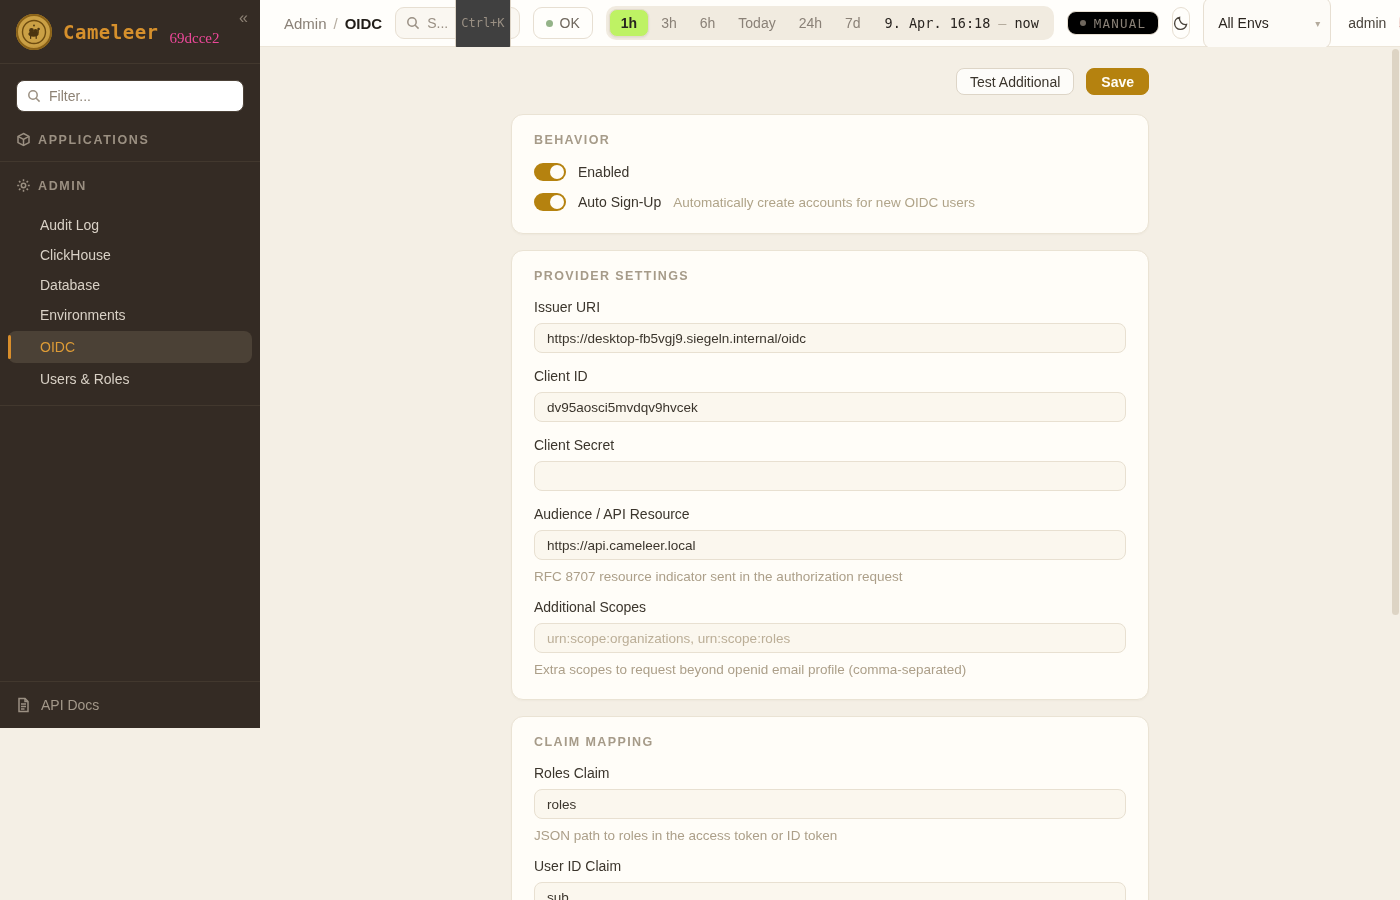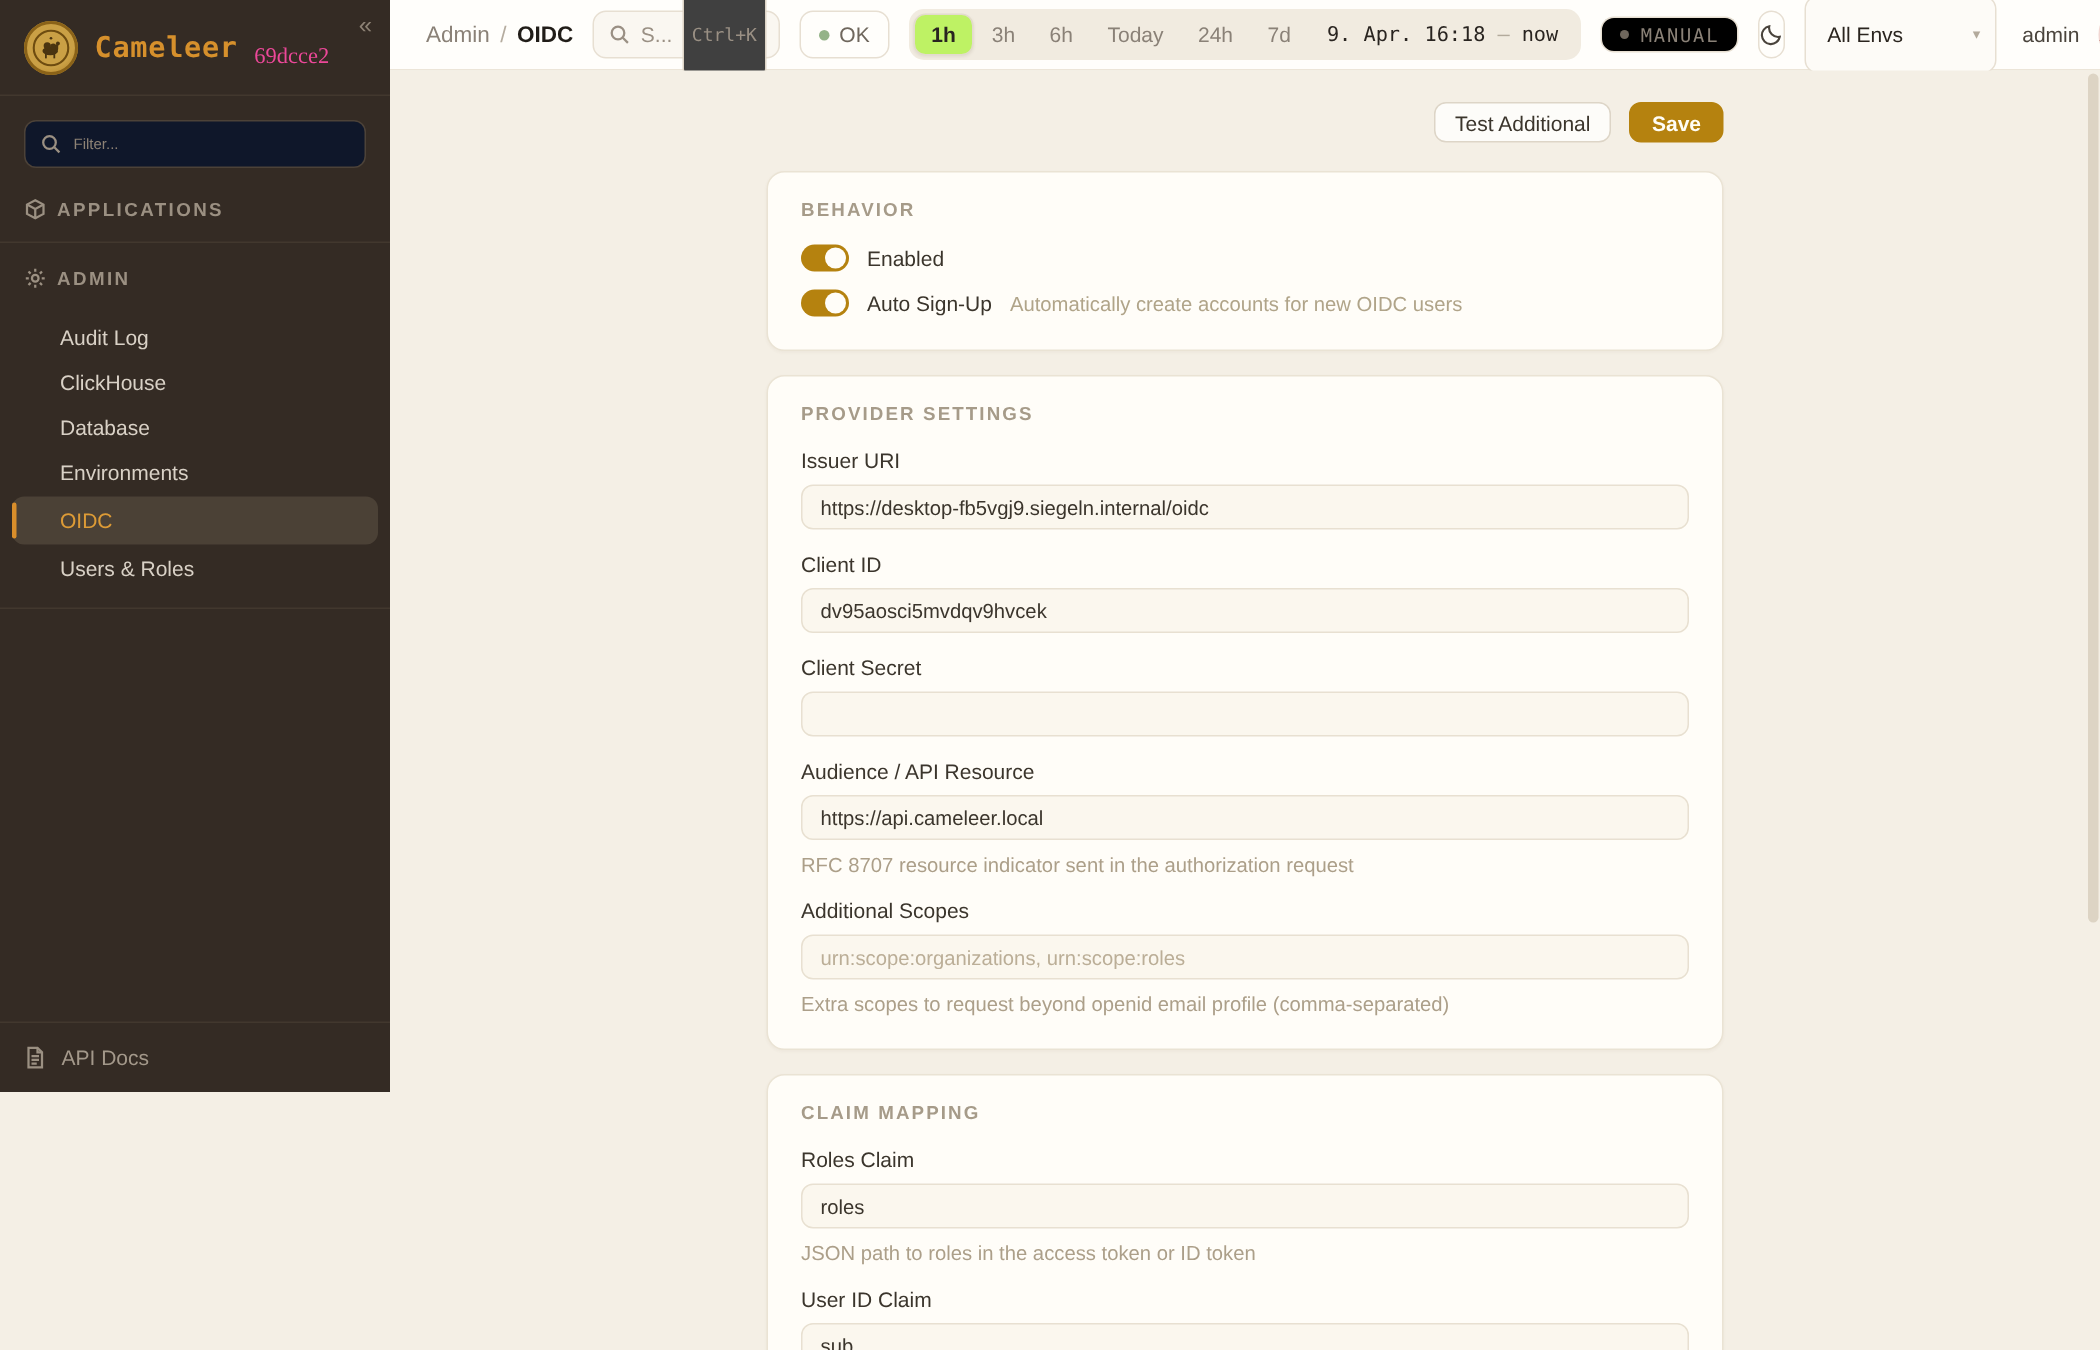--- a/index.html
+++ b/index.html
@@ -5,21 +5,21 @@
   * { margin:0; padding:0; box-sizing:border-box; }
   html,body { width:1400px; height:900px; overflow:hidden; font-family:"Liberation Sans", sans-serif; background:#f4efe5; }
 
   
   .sidebar { position:absolute; left:0; top:0; width:260px; height:728px; background:#342b24; display:flex; flex-direction:column; }
   .sb-header { position:relative; height:64px; padding:14px 16px; display:flex; align-items:center; gap:11px; border-bottom:1px solid #42382e; }
   .logo-coin { width:36px; height:36px; border-radius:50%; background:radial-gradient(circle at 45% 40%, #caa045 0 58%, #a8771e 100%); display:flex; align-items:center; justify-content:center; box-shadow:inset 0 0 0 2px #8a6218; flex:0 0 auto; }
   .logo-name { font-family:"DejaVu Sans Mono", monospace; font-weight:bold; font-size:19px; color:#d6902c; letter-spacing:0.5px; }
   .logo-version { font-family:Liberation Serif, serif; font-size:15px; color:#ec4899;margin-top:13px; }
   .collapse-btn { position:absolute; top:10px; right:12px; color:#8d8275; font-size:16px; cursor:pointer; line-height:1; }
-  .filter-box { margin:16px 16px 6px 16px; height:32px; background:#0f172a; border:1px solid #4c4238; border-radius:8px; display:flex; align-items:center; gap:8px; padding:0 10px; color:#8d8275; font-size:10px; }
+  .filter-box { margin:16px 16px 6px 16px; height:32px; background:#ffffff; border:1px solid #4c4238; border-radius:8px; display:flex; align-items:center; gap:8px; padding:0 10px; color:#8d8275; font-size:14px; }
   .sb-section { display:flex; align-items:center; gap:7px; padding:14px 16px 12px 16px; color:#9b9082; font-size:12.5px; font-weight:bold; letter-spacing:1.6px; }
   .sb-divider { border-bottom:1px solid #42382e; margin:2px 0; }
   .sb-items { padding:4px 0 10px 0; border-bottom:1px solid #42382e; }
   .sb-item { position:relative; margin:2px 8px; padding:5px 10px 5px 32px; font-size:14px; color:#d9d1c6; border-radius:8px; cursor:pointer; line-height:18px; }
   .sb-item.selected { background:#4b4136; color:#dd9b36; padding-top:7px; padding-bottom:7px; }
   .sb-item.selected::before { content:""; position:absolute; left:0; top:4px; bottom:4px; width:3px; border-radius:3px; background:#d98e2b; }
   .sb-spacer { flex:1; }
   .sb-footer { border-top:1px solid #42382e; padding:15px 16px; display:flex; align-items:center; gap:10px; color:#a3988a; font-size:14px; }
   svg.sbicon { stroke:#9b9082; fill:none; stroke-width:1.5; }
 

